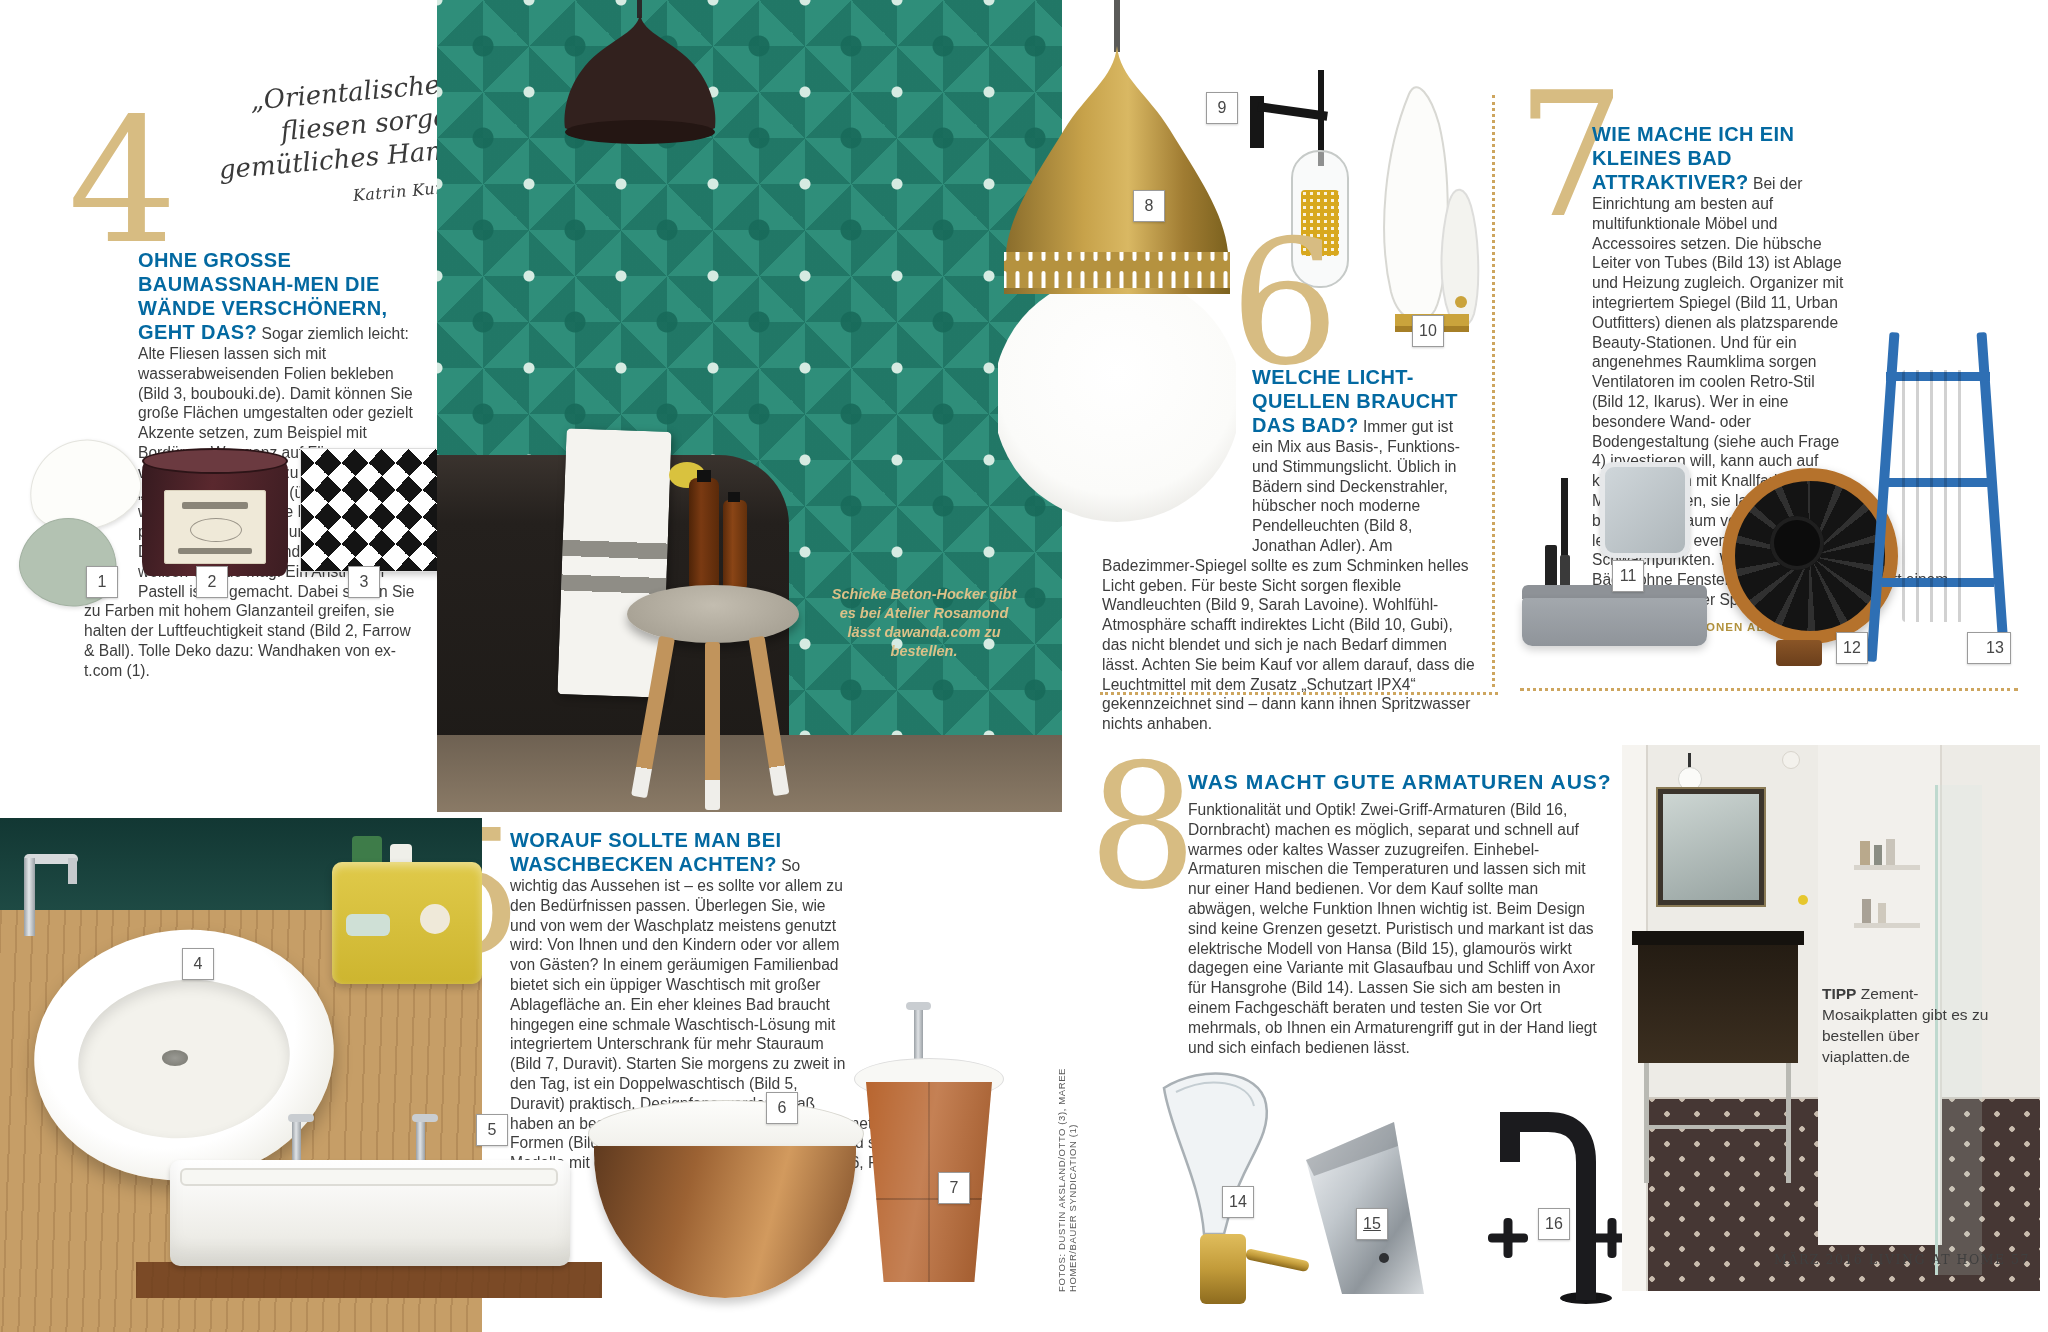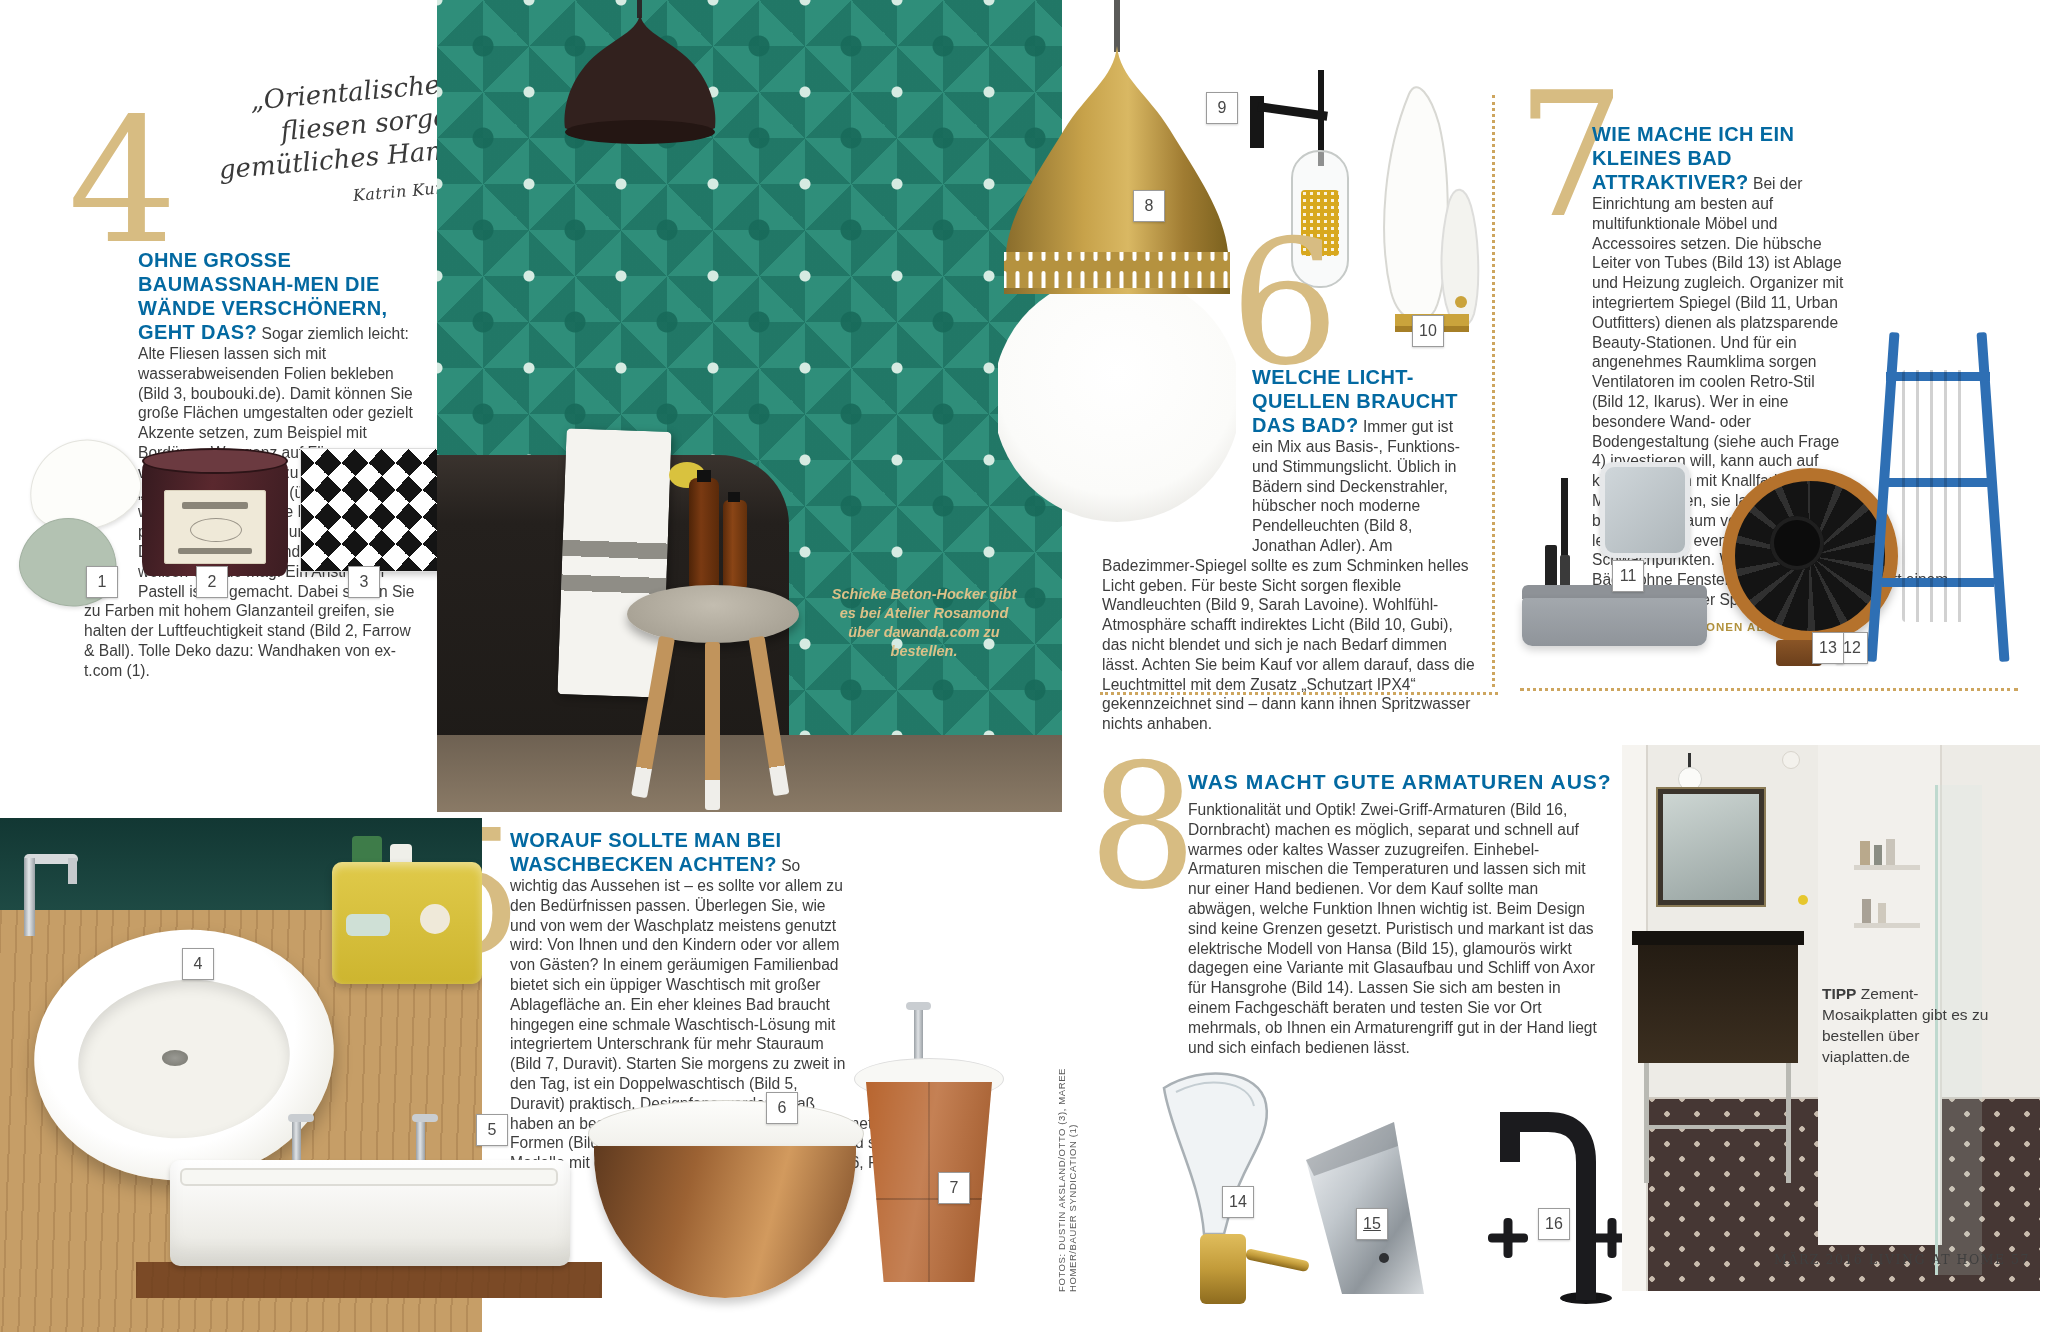--- a/index.html
+++ b/index.html
@@ -100,21 +100,21 @@
     <div class="p" style="left:125px;top:430px;width:105px;height:266px;background:#f4f3ef;border-radius:5px;transform:rotate(2deg);box-shadow:2px 3px 8px rgba(0,0,0,.35);background-image:linear-gradient(180deg, rgba(0,0,0,0) 0 42%, #8f8d86 42% 48%, rgba(0,0,0,0) 48% 55%, #8f8d86 55% 61%, rgba(0,0,0,0) 61%);"></div>
     <div class="p" style="left:232px;top:462px;width:36px;height:26px;border-radius:50%;background:#d9c23e;"></div>
     <div class="p" style="left:252px;top:478px;width:30px;height:110px;background:linear-gradient(90deg,#4e2408,#7a3a12 40%,#5a2a0a);border-radius:8px 8px 4px 4px;"></div>
     <div class="p" style="left:250px;top:470px;width:14px;height:12px;background:#111;left:260px;"></div>
     <div class="p" style="left:286px;top:500px;width:24px;height:88px;background:linear-gradient(90deg,#5a2a0a,#8a4516 40%,#62300c);border-radius:6px 6px 3px 3px;"></div>
     <div class="p" style="left:291px;top:492px;width:12px;height:10px;background:#111;"></div>
     <div class="p" style="left:190px;top:585px;width:172px;height:58px;border-radius:50%;background:radial-gradient(ellipse at 50% 35%,#c3bdb0,#a8a295 75%,#8f897d);box-shadow:0 6px 10px rgba(0,0,0,.3);"></div>
     <div class="p" style="left:208px;top:636px;width:16px;height:162px;background:linear-gradient(#c1945c 82%,#efeeea 82%);transform:rotate(10deg);border-radius:3px;"></div>
     <div class="p" style="left:268px;top:642px;width:15px;height:168px;background:linear-gradient(#c1945c 82%,#efeeea 82%);border-radius:3px;"></div>
     <div class="p" style="left:324px;top:636px;width:16px;height:160px;background:linear-gradient(#c1945c 82%,#efeeea 82%);transform:rotate(-9deg);border-radius:3px;"></div>
-    <div class="caption-gold" style="left:392px;top:585px;">Schicke Beton-Hocker gibt es bei Atelier Rosamond über dawanda.com zu bestellen.</div>
+    <div class="caption-gold" style="left:392px;top:585px;">Schicke Beton-Hocker gibt es bei Atelier Rosamond lässt dawanda.com zu bestellen.</div>
   </div>
 
   <svg class="p" style="left:998px;top:0;" width="238" height="532" viewBox="0 0 238 532">
     <defs>
       <linearGradient id="brassV" x1="0" y1="0" x2="1" y2="0">
         <stop offset="0" stop-color="#8a6d2c"></stop>
           <stop offset=".35" stop-color="#c7a24a"></stop>
         <stop offset=".55" stop-color="#d9b863"></stop>
           <stop offset=".8" stop-color="#a07c32"></stop>
         <stop offset="1" stop-color="#7c621f"></stop>
@@ -317,21 +317,21 @@
   <div class="tag" style="left:348px;top:566px;">3</div>
   <div class="tag" style="left:182px;top:948px;">4</div>
   <div class="tag" style="left:476px;top:1114px;">5</div>
   <div class="tag" style="left:766px;top:1092px;">6</div>
   <div class="tag" style="left:938px;top:1172px;">7</div>
   <div class="tag" style="left:1133px;top:190px;">8</div>
   <div class="tag" style="left:1206px;top:92px;">9</div>
   <div class="tag" style="left:1412px;top:315px;">10</div>
   <div class="tag" style="left:1612px;top:560px;">11</div>
   <div class="tag" style="left:1836px;top:632px;">12</div>
-  <div class="tag" style="left:1812px;top:632px;">13</div>
+  <div class="tag" style="left:1967px;top:632px;padding-left:12px;">13</div>
   <div class="tag" style="left:1222px;top:1186px;">14</div>
   <div class="tag" style="left:1356px;top:1208px;text-decoration:underline;">15</div>
   <div class="tag" style="left:1538px;top:1208px;">16</div>
 
   <div class="credit">FOTOS: DUSTIN AKSLAND/OTTO (3), MAREE HOMER/BAUER SYNDICATION (1)</div>
   <div class="footer">MÄRZ 2016 LIVING AT HOME 57</div>
 
 </div>
 
 </body></html>

